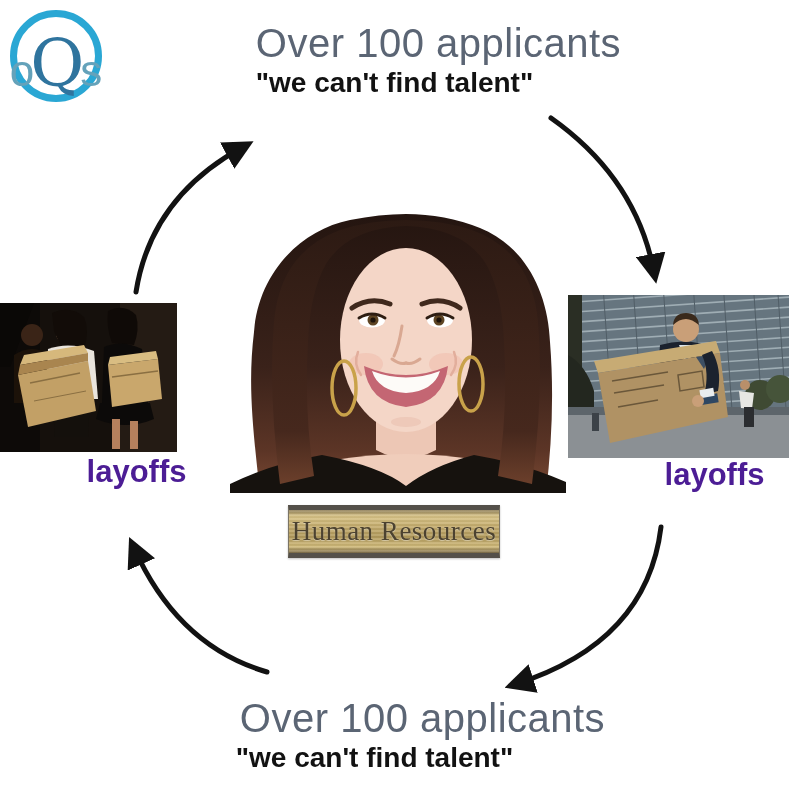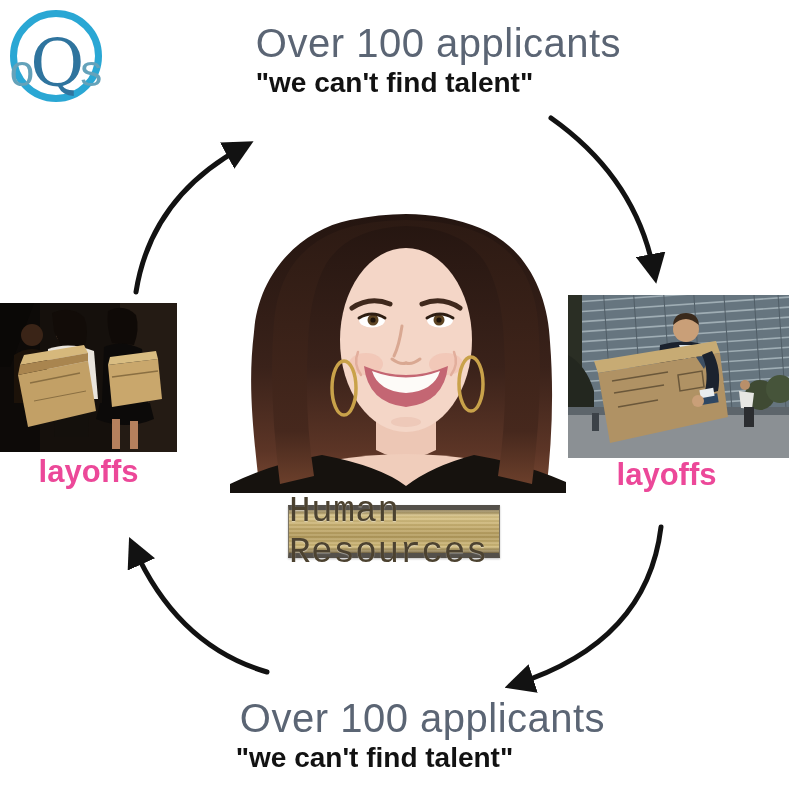--- a/index.html
+++ b/index.html
@@ -27,21 +27,21 @@
   .quote {
     left:0; width:789px; text-align:center; font-size:28px; line-height:1;
     font-weight:700; color:#121212;
   }
   .top-title { top:23px; }
   .top-quote { top:69px; }
   .bottom-title { top:698px; transform:translateX(-16px); }
   .bottom-quote { top:744px; transform:translateX(-20px); }
 
   .caption {
-    text-align:center; font-size:31px; font-weight:700; color:#ec4899; line-height:1;
+    text-align:center; font-size:31px; font-weight:700; color:#4c1d95; line-height:1;padding-left:48px;
   }
   .caption-left  { left:0;   top:456px; width:177px; }
   .caption-right { left:568px; top:459px; width:221px; transform:translateX(-12px); }
 
   .photo { display:block; }
   .photo-left   { left:0;   top:303px; }
   .photo-right  { left:568px; top:295px; }
   .portrait     { left:230px; top:212px; }
 
   .arrows { left:0; top:0; pointer-events:none; }
@@ -51,21 +51,21 @@
     left:288px; top:505px; width:212px; height:53px; box-sizing:border-box;
     background:
       repeating-linear-gradient(180deg, rgba(255,255,255,0.10) 0 2px, rgba(0,0,0,0.05) 2px 4px),
       linear-gradient(180deg,#8f7f58 0%,#d9c488 14%,#c5ad6e 38%,#b29a5c 62%,#d0ba7a 85%,#7c6c4a 100%);
     border-top:5px solid #54504a; border-bottom:5px solid #54504a;
     border-left:1px solid #7b7464; border-right:1px solid #7b7464;
     box-shadow:0 1px 2px rgba(0,0,0,0.25);
     display:flex; align-items:center; justify-content:center;
   }
   .nameplate span {
-    font-family:Liberation Mono, monospace; font-size:36px; color:#4c4230;
+    font-family:Liberation Serif, serif; font-size:27px; color:#4c4230;
     letter-spacing:0.5px; text-shadow:0 1px 1px rgba(255,255,255,0.45);
   }
 </style>
 </head>
 <body>
 
 <div class="canvas">
 
   <div class="abs logo">
     <span class="os">o</span>

